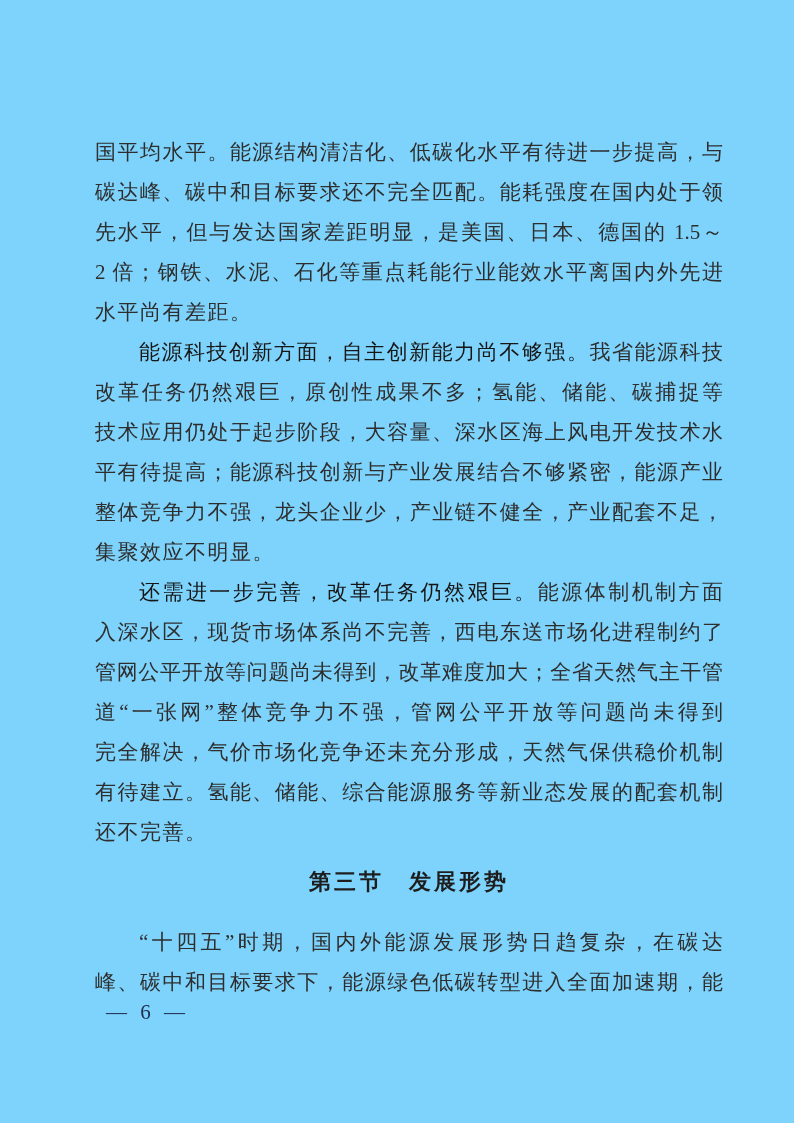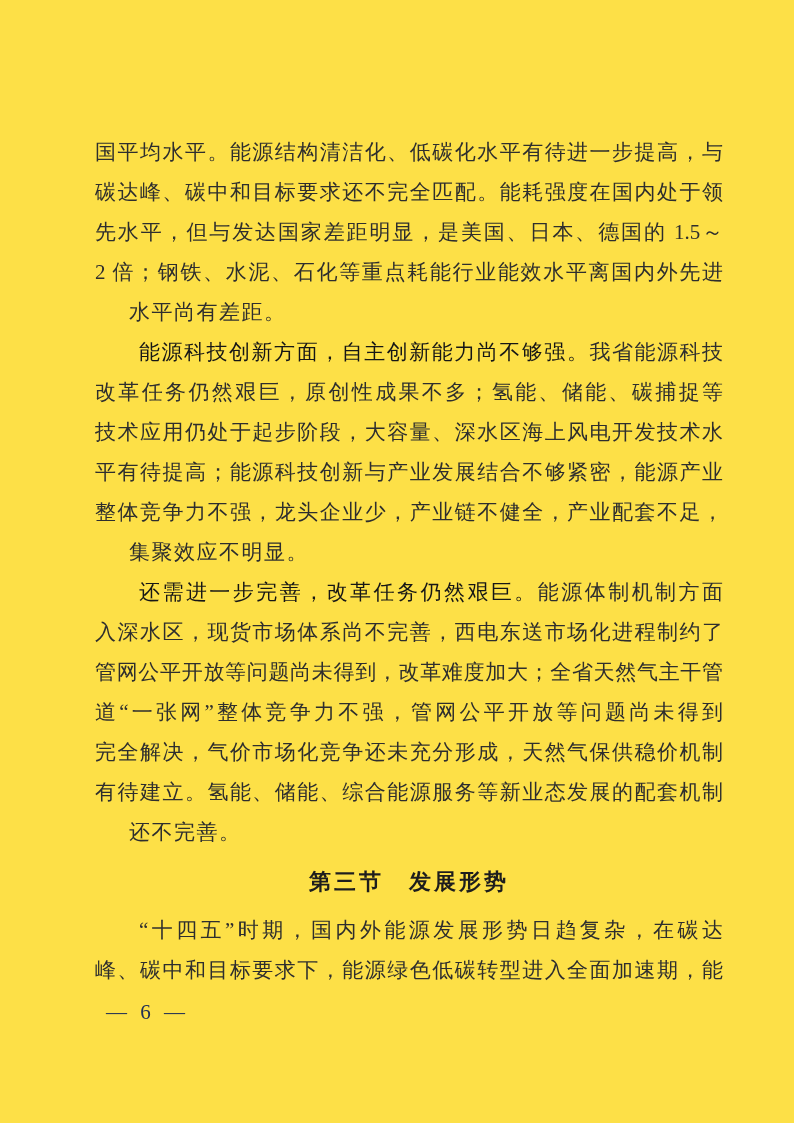--- a/index.html
+++ b/index.html
@@ -10,21 +10,21 @@
     width: 794px;
     height: 1123px;
     background: #ffffff;
     position: relative;
     font-family: "Liberation Serif", "DejaVu Serif", serif;
     overflow: hidden;
   }
   .page {
     position: absolute;
     inset: 0;
-    background: #fde047;
+    background: #7dd3fc;
   }
   .content {
     position: absolute;
     left: 95px;
     top: 132px;
     width: 628px;
   }
   .line {
     height: 40px;
     line-height: 40px;
@@ -36,34 +36,33 @@
     overflow: hidden;
     white-space: nowrap;
   }
   .line.justified {
     white-space: normal;
   }
   .line.end {
     text-align-last: left;
     letter-spacing: 1.5px;
     white-space: normal;
-    margin-left: 34px;
   }
   .line.indent {
     text-indent: 44px;
   }
   .bold-lead {
     font-weight: normal;
     color: #161616;
   }
   .heading {
     height: 40px;
     line-height: 40px;
     margin-top: 10px;
-    margin-bottom: 8px;
+    margin-bottom: 20px;
     text-align: right;
     text-align-last: center;
     font-weight: bold;
     font-size: 22px;
     color: #1d1d1d;
     letter-spacing: 3px;
   }
   .footer {
     position: absolute;
     left: 106px;

